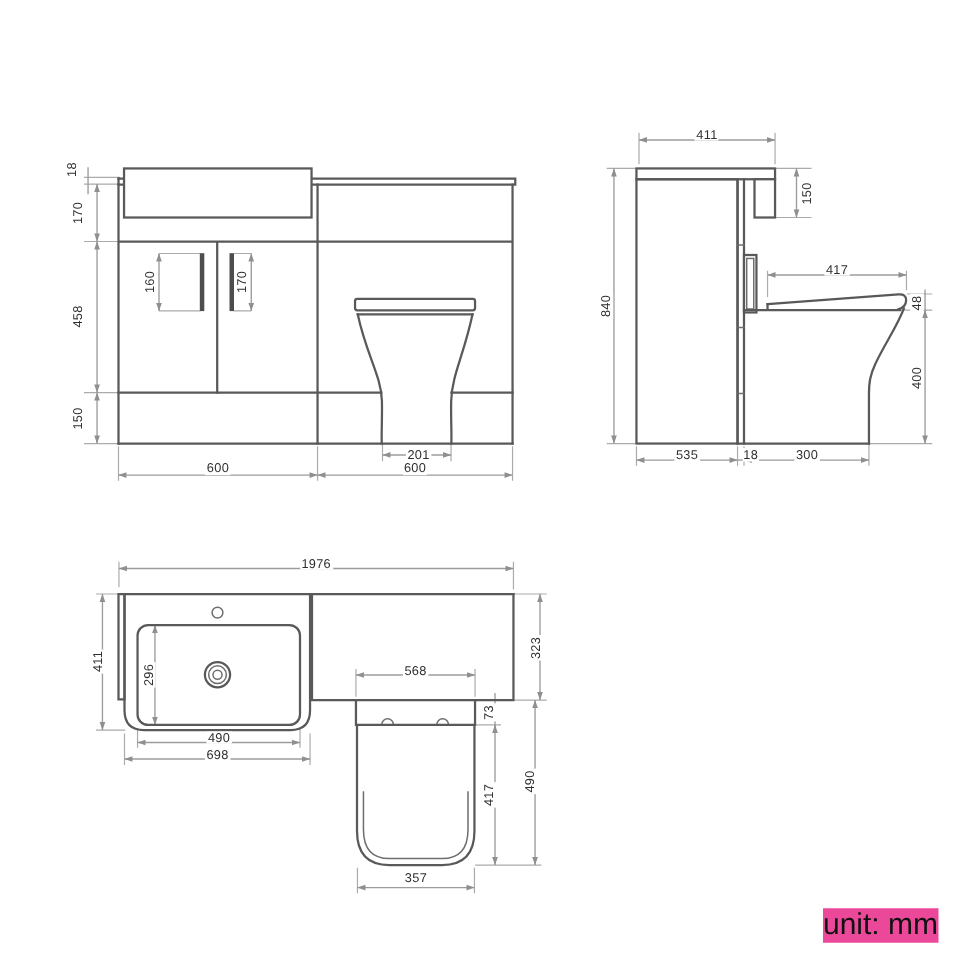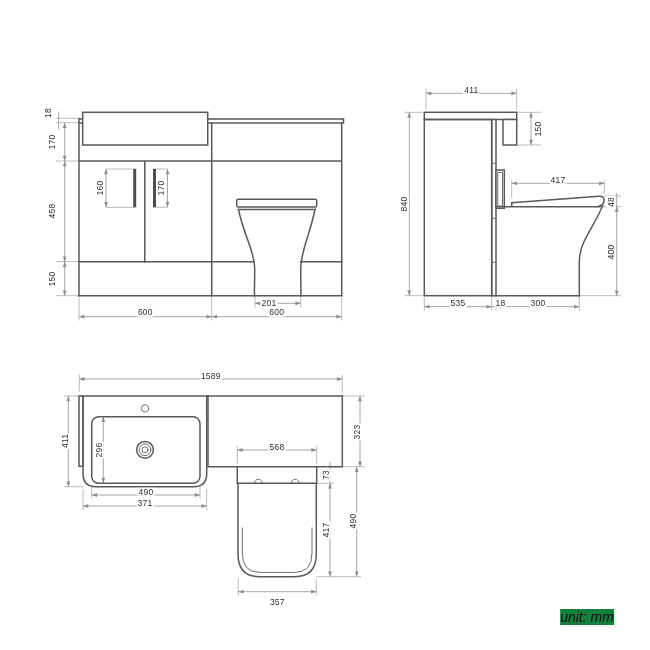--- a/index.html
+++ b/index.html
@@ -8,22 +8,22 @@
   #linework{position:absolute;left:0;top:0;}
   .o  {stroke:#595959;stroke-width:1.5;fill:none;stroke-linecap:square;}
   .o2 {stroke:#6e6e6e;stroke-width:1;fill:none;stroke-linecap:square;}
   .d  {stroke:#9c9c9c;stroke-width:.9;fill:none;}
   .x  {stroke:#ababab;stroke-width:.8;fill:none;}
   .fw {fill:#ffffff;}
   .hnd{fill:#4d4d4d;stroke:none;}
   .lbl{position:absolute;font-size:8.5px;line-height:1;color:#2f2f2f;background:#fff;
        padding:0 1px;white-space:nowrap;transform:translate(-50%,-50%);letter-spacing:.2px;}
   .rot{transform:translate(-50%,-50%) rotate(-90deg);}
-  .unit{position:absolute;font-size:14px;color:#111;background:#15803d;white-space:nowrap;
-        transform:translate(-50%,-50%);font-style:italic;}
+  .unit{position:absolute;font-size:20px;color:#111;background:#ec4899;white-space:nowrap;
+        transform:translate(-50%,-50%);}
 </style>
 </head>
 <body>
 
 <div id="stage">
 
   <svg id="linework" width="650" height="650" viewBox="0 0 650 650">
     <defs>
       <marker id="arw" markerWidth="7" markerHeight="7" refX="6.2" refY="3" orient="auto-start-reverse">
         <path d="M0.3 0.9 L6.3 3 L0.3 5.1 Z" fill="#8f8f8f"></path>
@@ -145,40 +145,40 @@
       </g>
     </g>
   </svg>
 
   <span class="lbl rot" style="left:47.5px;top:112.5px">18</span>
   <span class="lbl rot" style="left:51.5px;top:142px">170</span>
   <span class="lbl rot" style="left:51.5px;top:211px">458</span>
   <span class="lbl rot" style="left:51.5px;top:279px">150</span>
   <span class="lbl rot" style="left:99.5px;top:188px">160</span>
   <span class="lbl rot" style="left:161px;top:188px">170</span>
-  <span class="lbl" style="left:269px;top:302.8px">201</span>
+  <span class="lbl" style="left:279px;top:302.8px">201</span>
   <span class="lbl" style="left:145.3px;top:312.3px">600</span>
   <span class="lbl" style="left:276.7px;top:312.3px">600</span>
 
   <span class="lbl" style="left:471.3px;top:89.5px">411</span>
   <span class="lbl rot" style="left:537.5px;top:128.5px">150</span>
   <span class="lbl rot" style="left:404px;top:204px">840</span>
   <span class="lbl" style="left:558px;top:179.5px">417</span>
   <span class="lbl rot" style="left:611px;top:201.5px">48</span>
   <span class="lbl rot" style="left:611px;top:251.5px">400</span>
   <span class="lbl" style="left:458px;top:303px">535</span>
   <span class="lbl" style="left:500.5px;top:303px">18</span>
   <span class="lbl" style="left:538px;top:303px">300</span>
 
-  <span class="lbl" style="left:210.8px;top:375.5px">1589</span>
+  <span class="lbl" style="left:210.8px;top:375.5px">1976</span>
   <span class="lbl rot" style="left:64.5px;top:441.3px">411</span>
   <span class="lbl rot" style="left:99px;top:450px">296</span>
   <span class="lbl" style="left:146px;top:491.5px">490</span>
-  <span class="lbl" style="left:145px;top:502.8px">371</span>
+  <span class="lbl" style="left:145px;top:502.8px">698</span>
   <span class="lbl rot" style="left:356.5px;top:431.5px">323</span>
   <span class="lbl" style="left:277px;top:446.8px">568</span>
   <span class="lbl rot" style="left:326px;top:475px">73</span>
   <span class="lbl rot" style="left:326px;top:530px">417</span>
   <span class="lbl rot" style="left:353px;top:521px">490</span>
-  <span class="lbl" style="left:277.3px;top:602px">357</span>
+  <span class="lbl" style="left:277.3px;top:585px">357</span>
 
   <span class="unit" style="left:587px;top:616.5px">unit: mm</span>
 </div>
 
 </body></html>

